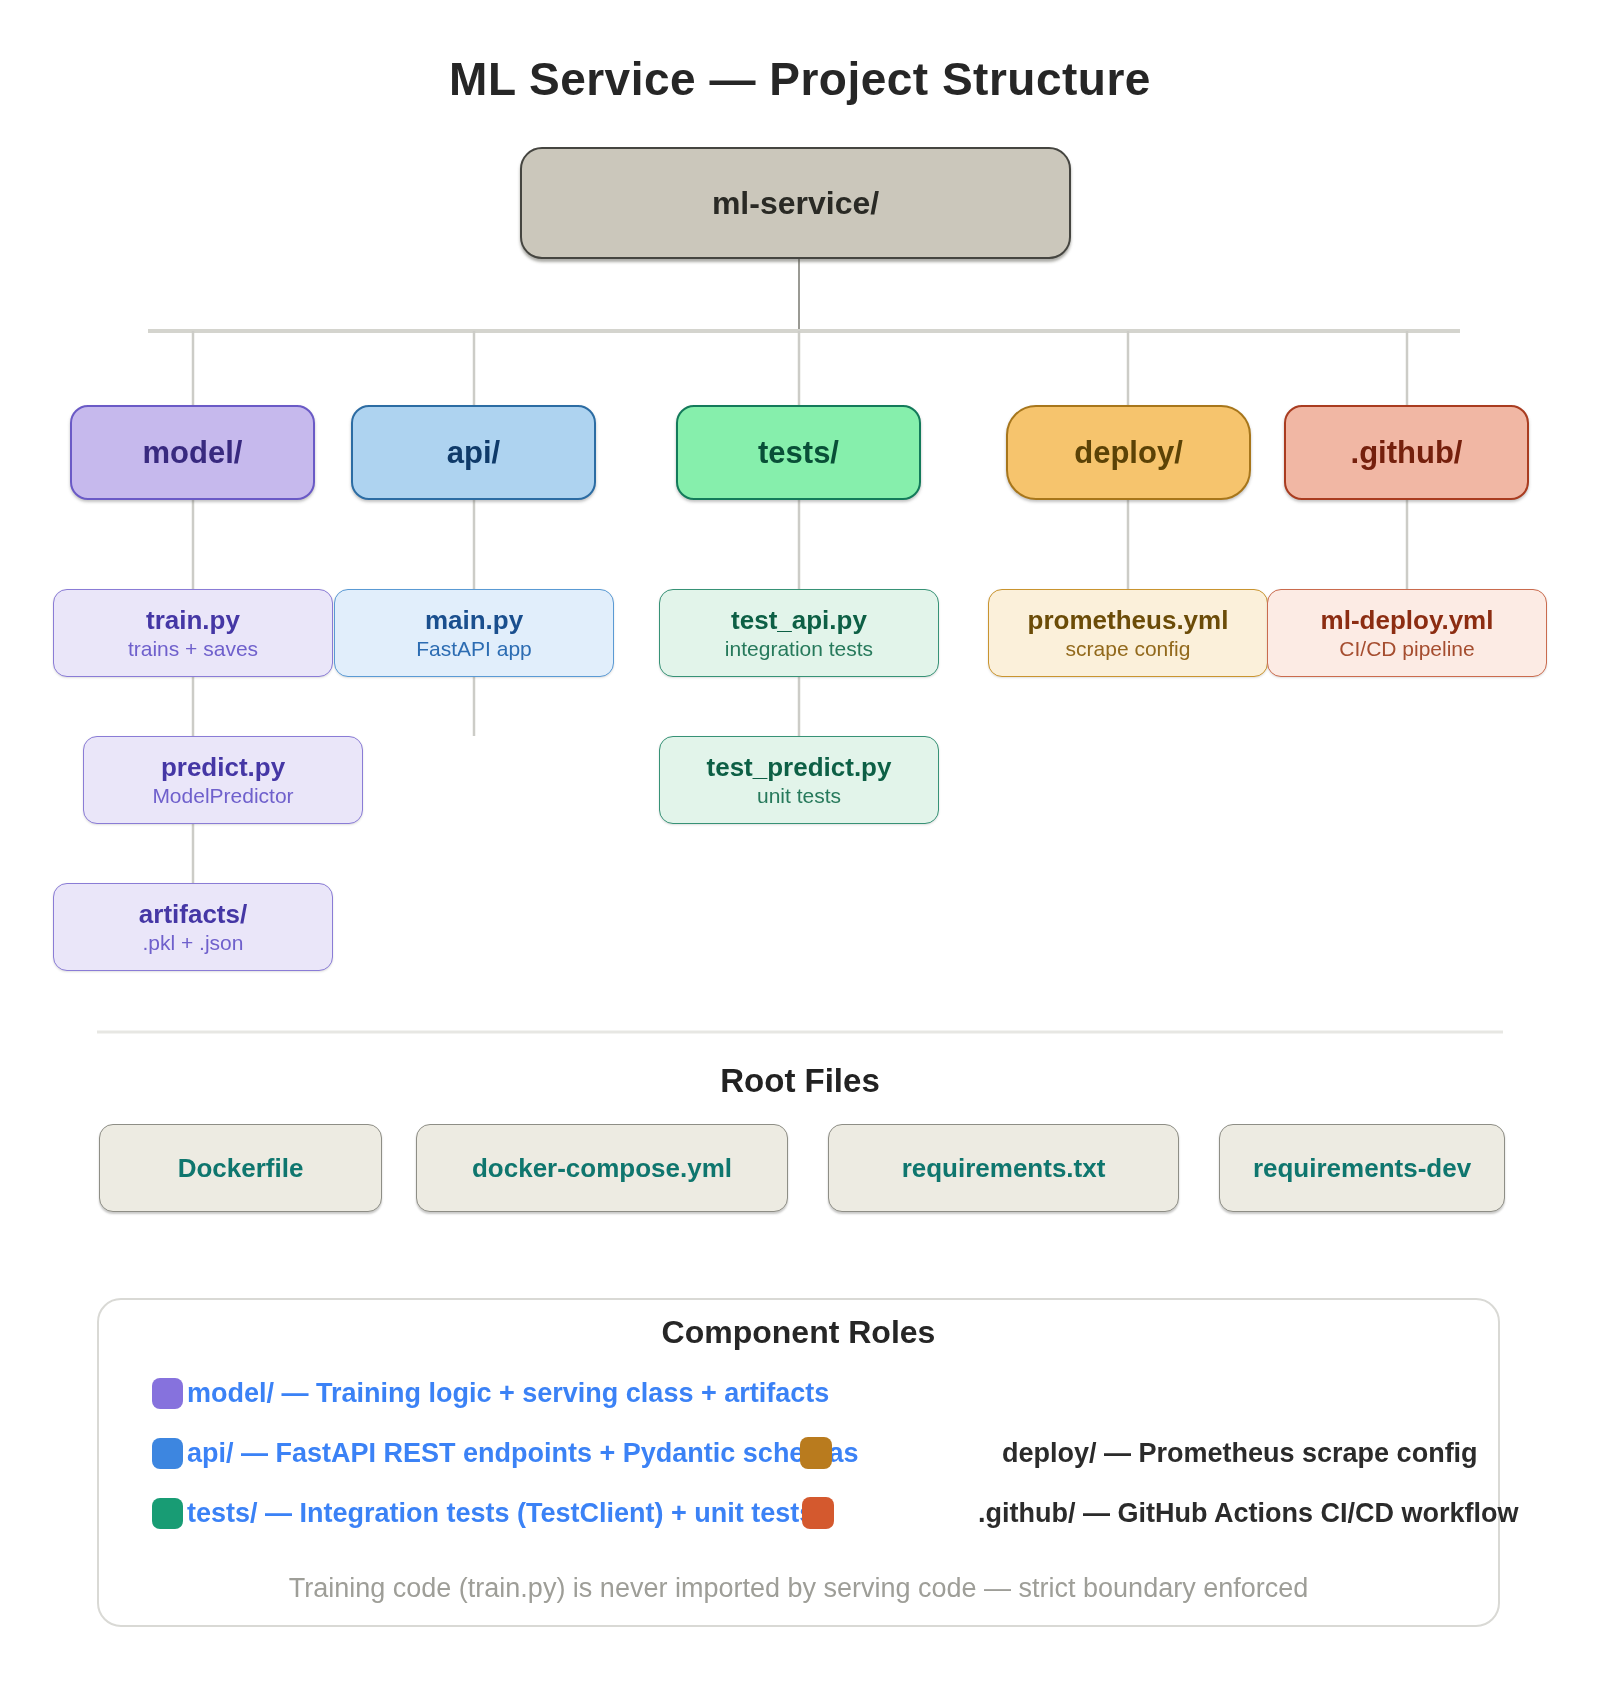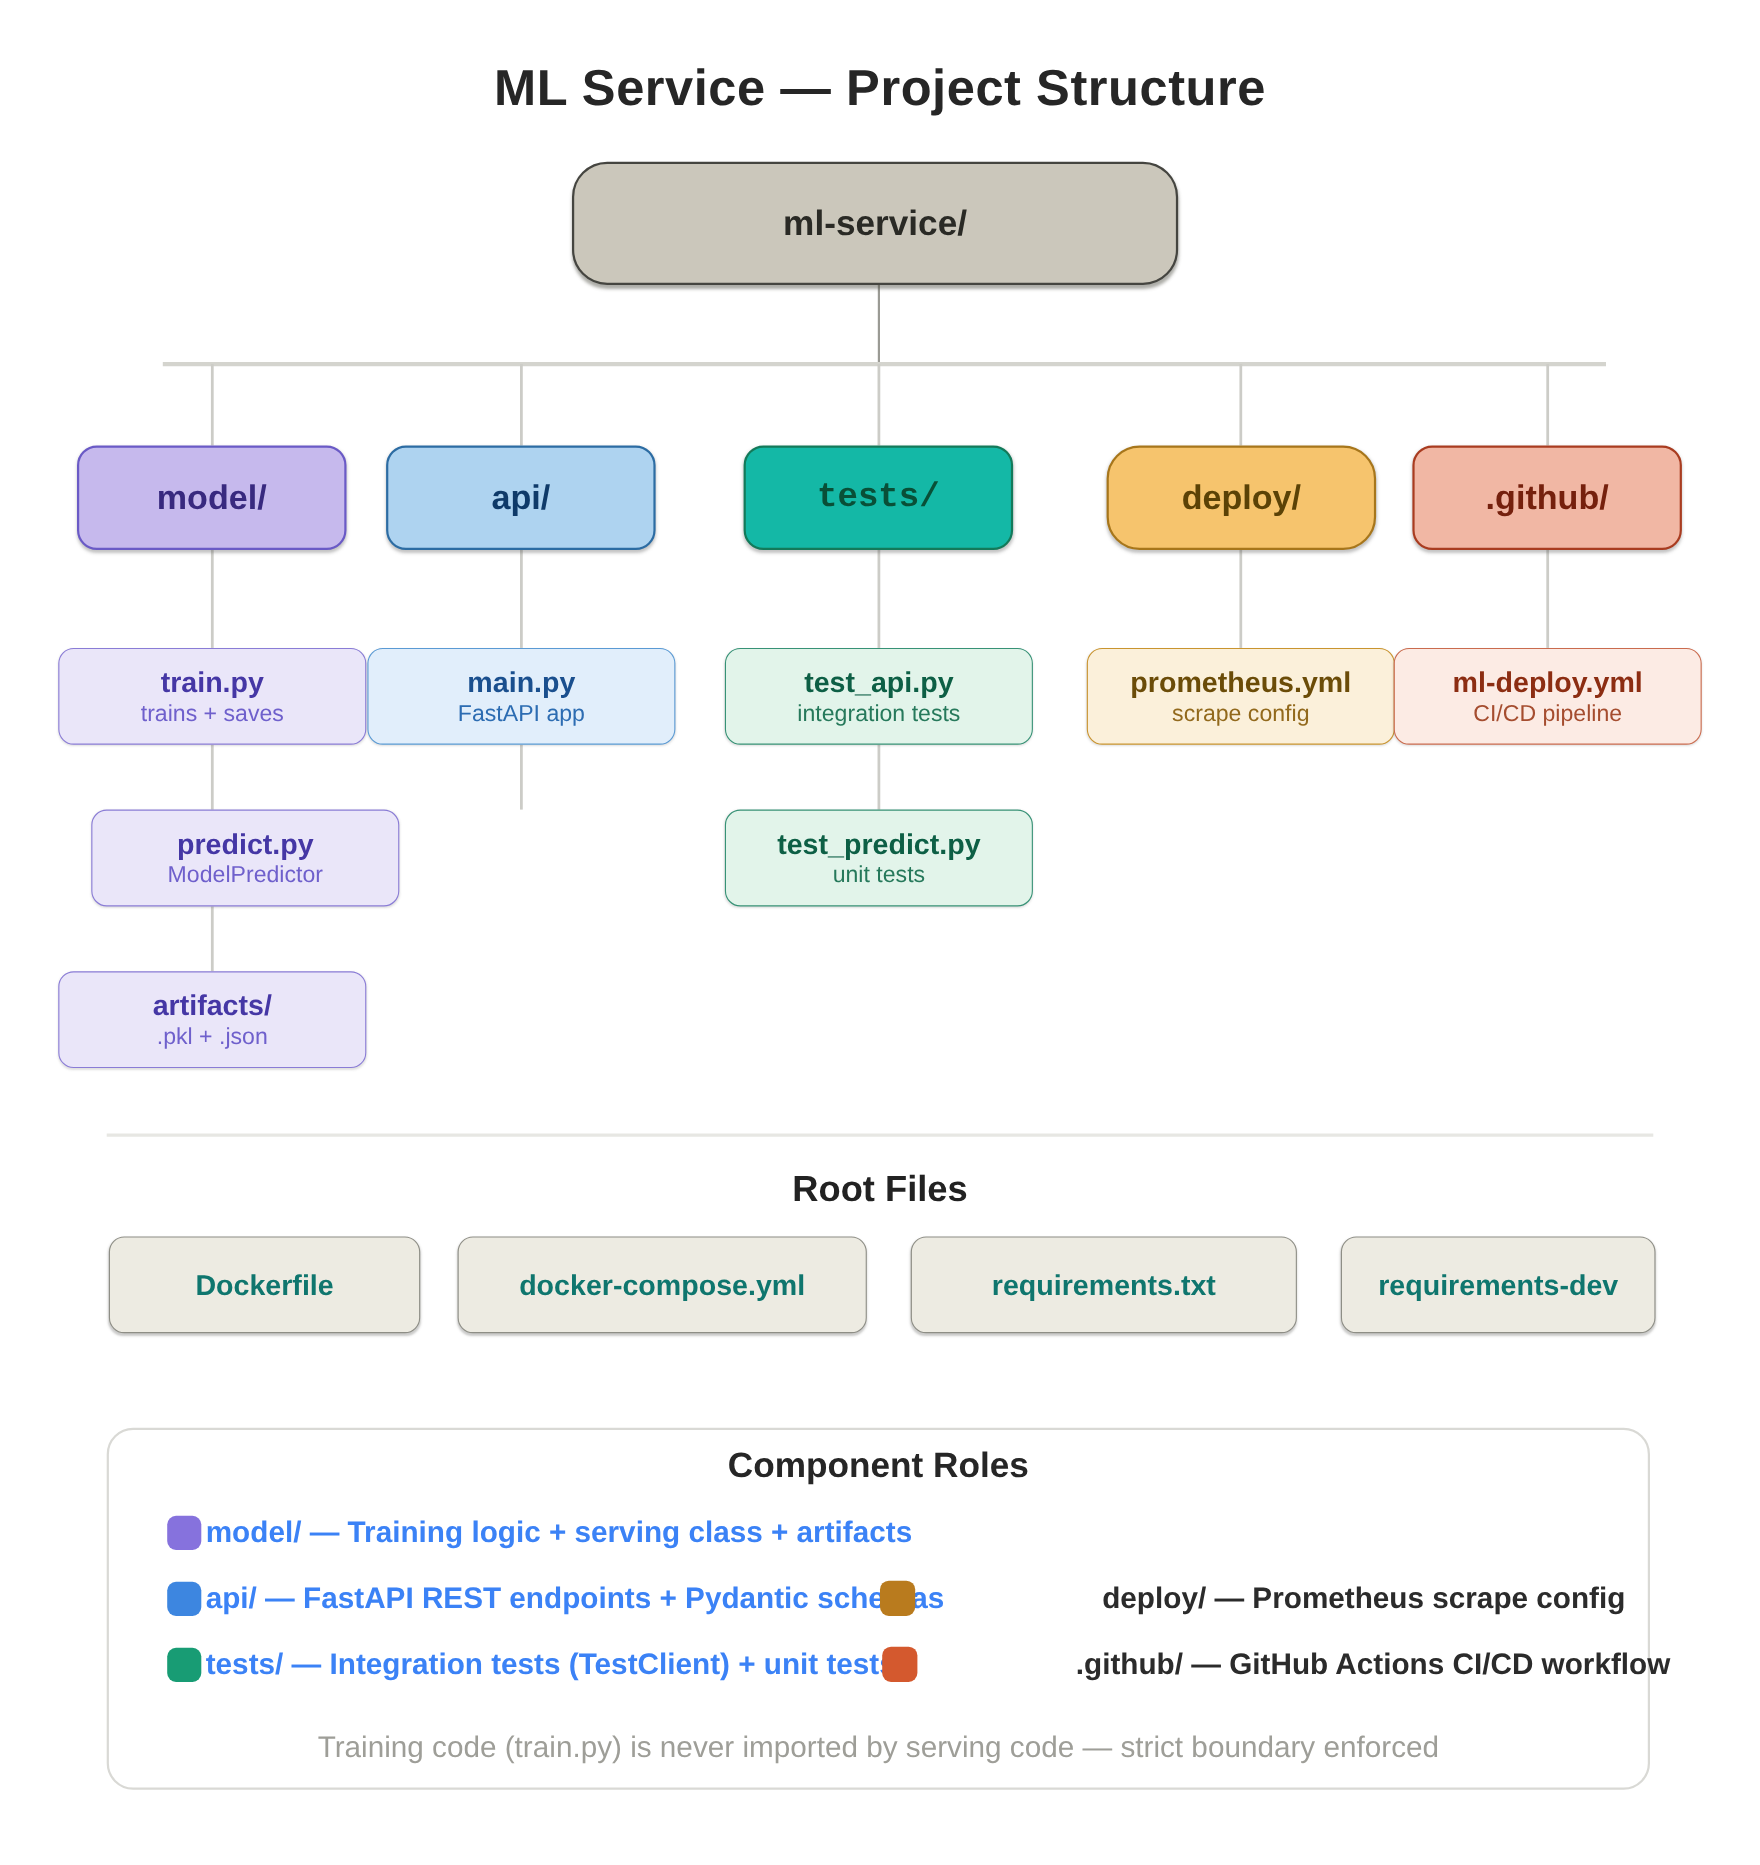--- a/index.html
+++ b/index.html
@@ -8,39 +8,39 @@
     font-family:"Liberation Sans", sans-serif;overflow:hidden;
   }
   svg.connectors{position:absolute;left:0;top:0;width:1600px;height:1695px;}
   .page-title{
     position:absolute;left:0;top:52px;width:1600px;text-align:center;
     font-size:46px;font-weight:bold;color:#262626;letter-spacing:0.5px;
   }
   .box{position:absolute;box-sizing:border-box;display:flex;flex-direction:column;
     align-items:center;justify-content:center;text-align:center;}
   .root-box{
-    left:520px;top:147px;width:551px;height:112px;border-radius:32px;
+    left:520px;top:147px;width:551px;height:112px;border-radius:22px;
     background:#cbc7bb;border:2.5px solid #454540;
     box-shadow:0 3px 3px rgba(70,70,60,0.45);
     font-size:32px;font-weight:bold;color:#2a2a25;
   }
   .folder{width:245px;height:95px;border-radius:18px;border-width:2.5px;border-style:solid;
     font-size:31px;font-weight:bold;box-shadow:0 2px 3px rgba(80,80,80,0.35);}
   .leaf{width:280px;height:88px;border-radius:14px;border-width:1.6px;border-style:solid;
     box-shadow:0 1px 2px rgba(80,80,80,0.18);}
   .leaf .leaf-title{font-size:26px;font-weight:bold;line-height:31px;}
   .leaf .leaf-sub{font-size:21px;line-height:26px;}
   
   .fam-model.folder{background:#c6b9ed;border-color:#6a5ac6;color:#38297f;}
   .fam-model.leaf{background:#eae6f9;border-color:#8a7cd6;}
   .fam-model .leaf-title{color:#4537a5;} .fam-model .leaf-sub{color:#6f60cc;}
   .fam-api.folder{background:#aed3f0;border-color:#2c6ca3;color:#0f3a69;}
   .fam-api.leaf{background:#e1eefb;border-color:#5a9ad4;}
   .fam-api .leaf-title{color:#1a4f8e;} .fam-api .leaf-sub{color:#2c6cb2;}
-  .fam-tests.folder{background:#14b8a6;border-color:#137a5a;color:#094f37;font-family:Liberation Mono, monospace;}
+  .fam-tests.folder{background:#86efac;border-color:#137a5a;color:#094f37;}
   .fam-tests.leaf{background:#e2f4ea;border-color:#379276;}
   .fam-tests .leaf-title{color:#0d5f45;} .fam-tests .leaf-sub{color:#26795b;}
   .fam-deploy.folder{background:#f6c46d;border-color:#a7761b;color:#5b4206;}
   .fam-deploy.leaf{background:#fbf0da;border-color:#c9942f;}
   .fam-deploy .leaf-title{color:#6b4c08;} .fam-deploy .leaf-sub{color:#92691c;}
   .fam-github.folder{background:#f1b7a4;border-color:#a93c20;color:#75200d;}
   .fam-github.leaf{background:#fcebe4;border-color:#ca6b4e;}
   .fam-github .leaf-title{color:#8c2d12;} .fam-github .leaf-sub{color:#a54d2f;}
   
   .section-heading{

